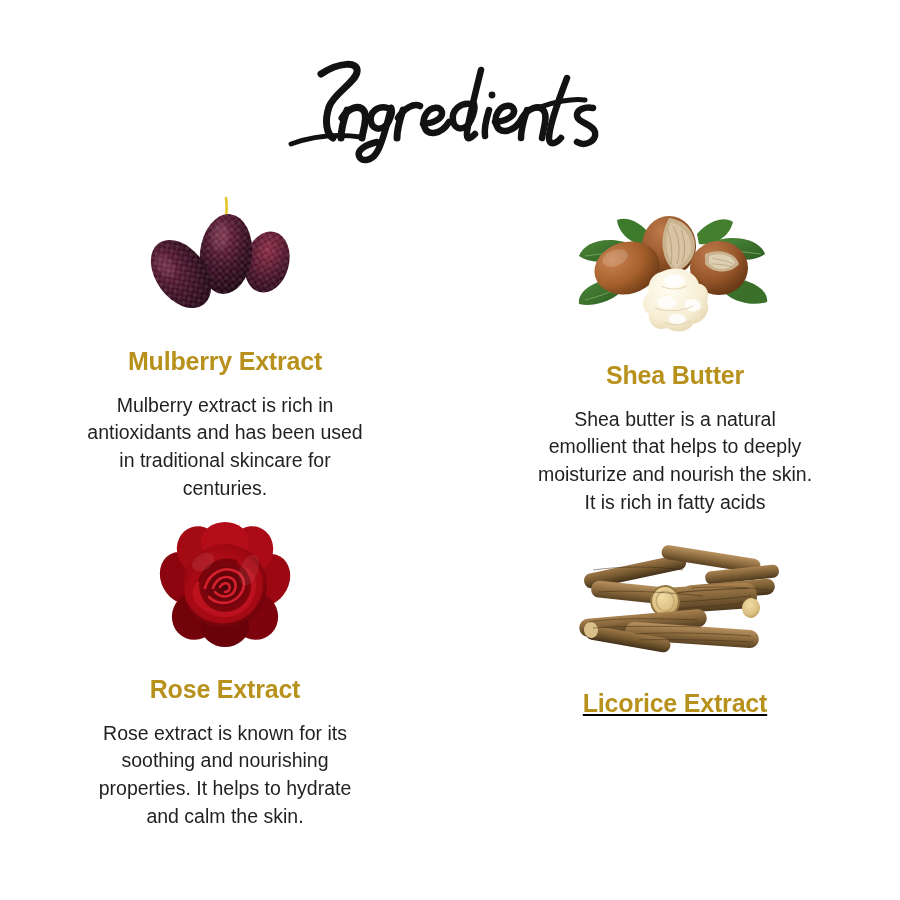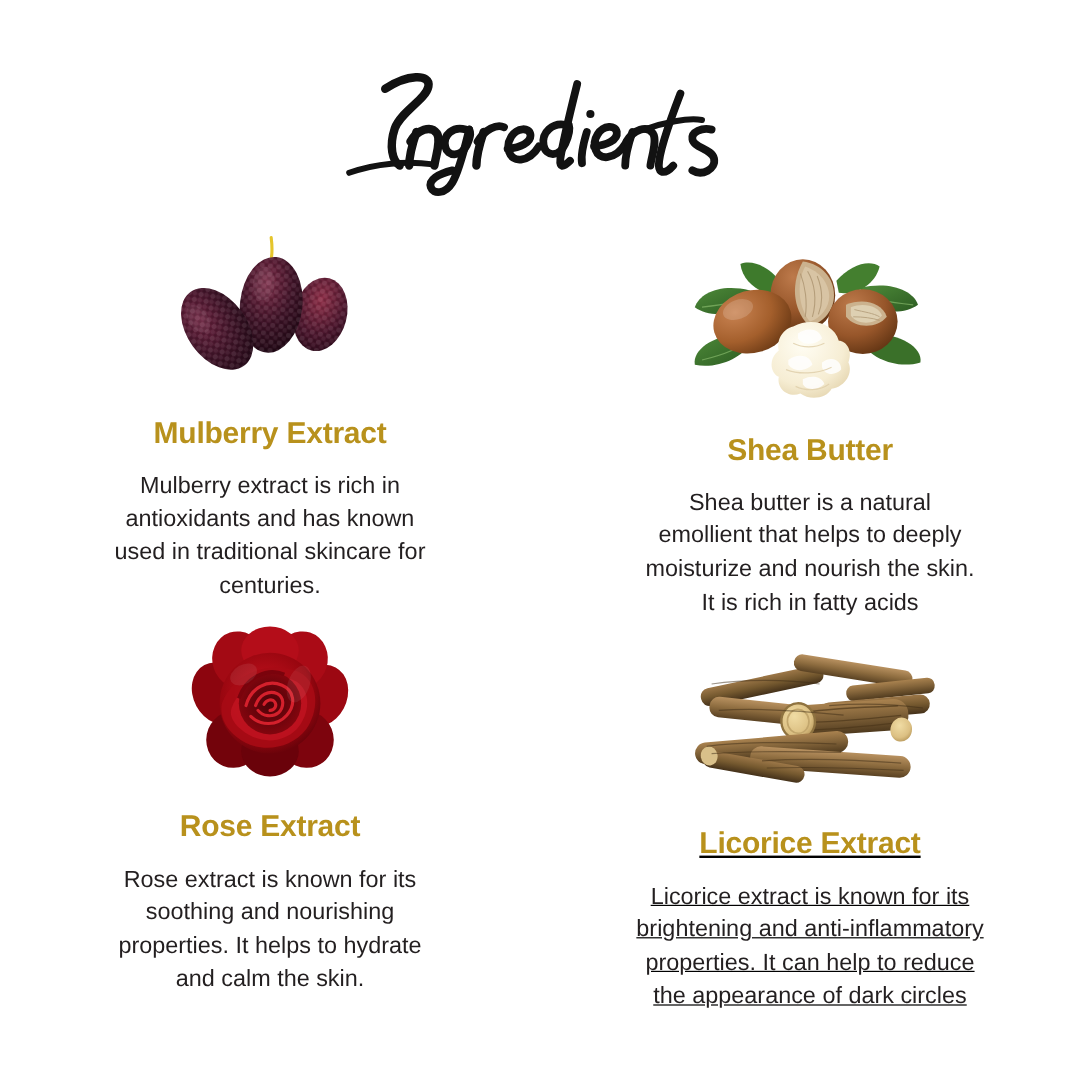--- a/index.html
+++ b/index.html
@@ -164,21 +164,21 @@
           </g>
 
           <g transform="rotate(-36 66 82)">
             <ellipse cx="66" cy="82" rx="25" ry="38" fill="url(#mb1)"></ellipse>
             <ellipse cx="66" cy="82" rx="25" ry="38" fill="url(#bump)"></ellipse>
             <ellipse cx="58" cy="66" rx="8" ry="13" fill="#ffffff" opacity="0.06"></ellipse>
           </g>
         </svg>
       </div>
       <div class="card-title">Mulberry Extract</div>
-      <div class="card-body">Mulberry extract is rich in antioxidants and has known used in traditional skincare for centuries.</div>
+      <div class="card-body">Mulberry extract is rich in antioxidants and has been used in traditional skincare for centuries.</div>
     </div>
 
     <div class="cell cell-bl">
       <div class="art">
         <svg viewBox="0 0 220 132" aria-label="shea nuts with leaves and butter">
           <defs>
             <radialGradient id="nut1" cx="32%" cy="28%" r="78%">
               <stop offset="0%" stop-color="#c98352"></stop>
               <stop offset="60%" stop-color="#a45f2c"></stop>
               <stop offset="100%" stop-color="#6f3c16"></stop>
@@ -366,17 +366,16 @@
             <path d="M28 94 C56 92, 92 92, 136 93"></path>
             <path d="M70 100 C104 98, 148 99, 186 102"></path>
             <path d="M74 106 C108 105, 150 106, 188 108"></path>
             <path d="M34 58 C62 56, 100 58, 138 62"></path>
             <path d="M126 54 C152 52, 182 53, 204 56"></path>
             <path d="M28 36 C56 32, 90 32, 118 36"></path>
           </g>
         </svg>
       </div>
       <div class="card-title">Licorice Extract</div>
-      <div class="card-body">Licorice extract is known for its brightening and anti-inflammatory properties. It can help to reduce the appearance of dark circles</div>
     </div>
 
   </div>
 </div>
 
 </body></html>

